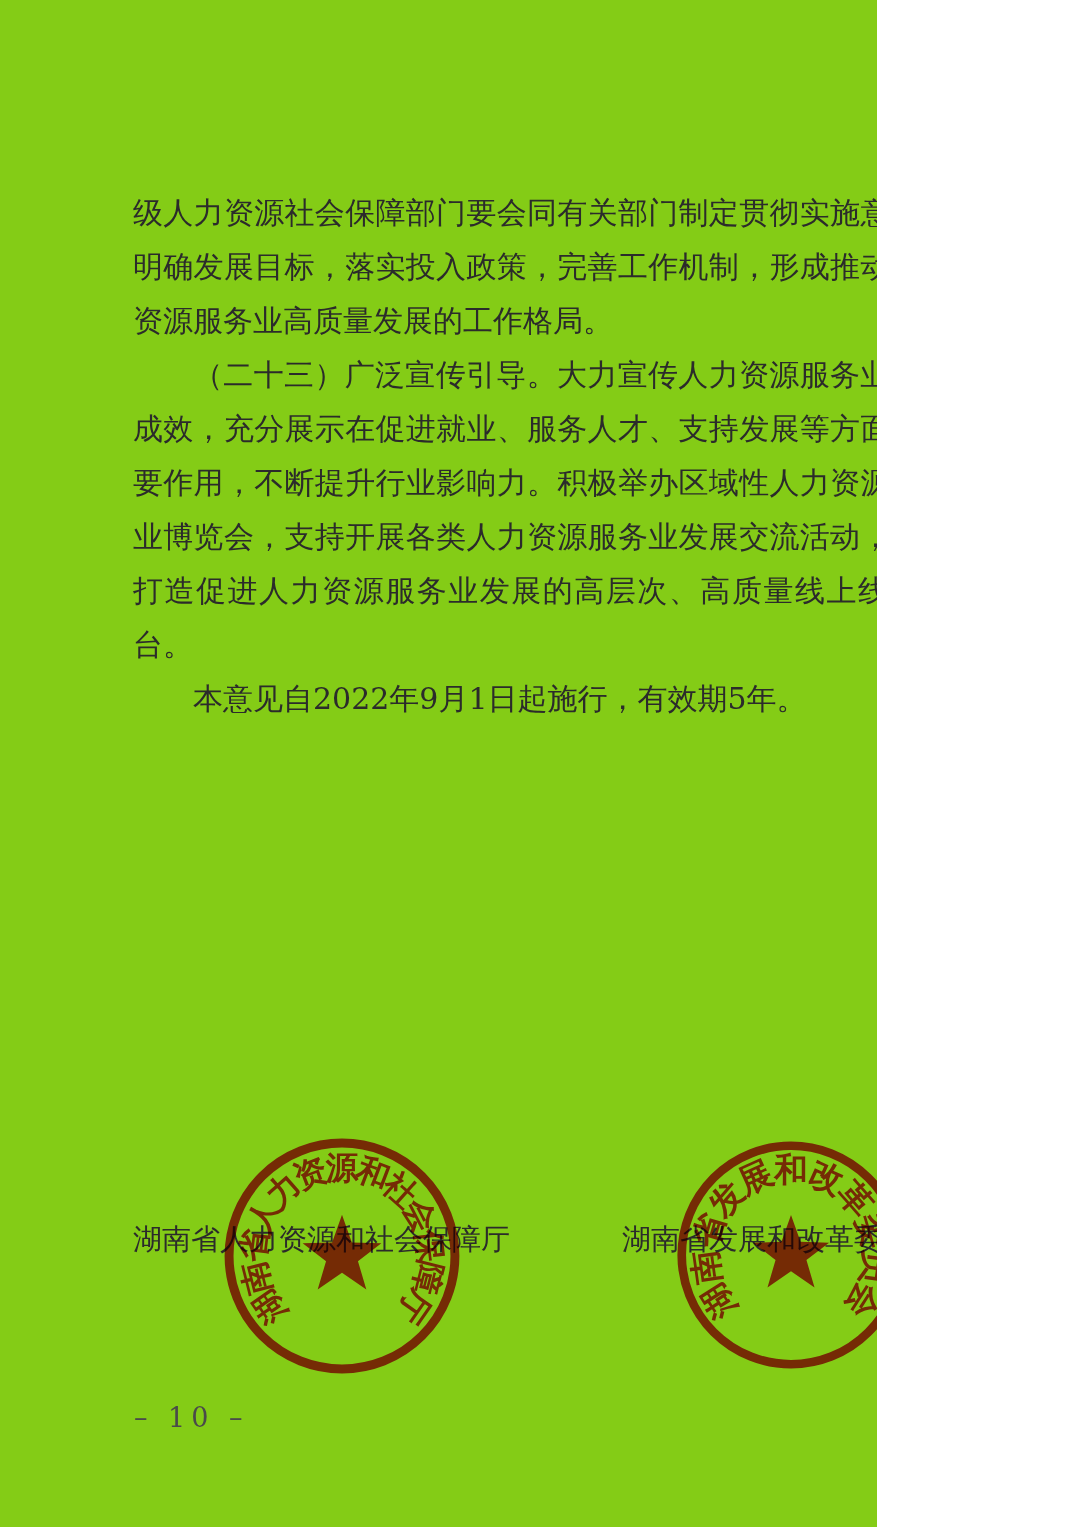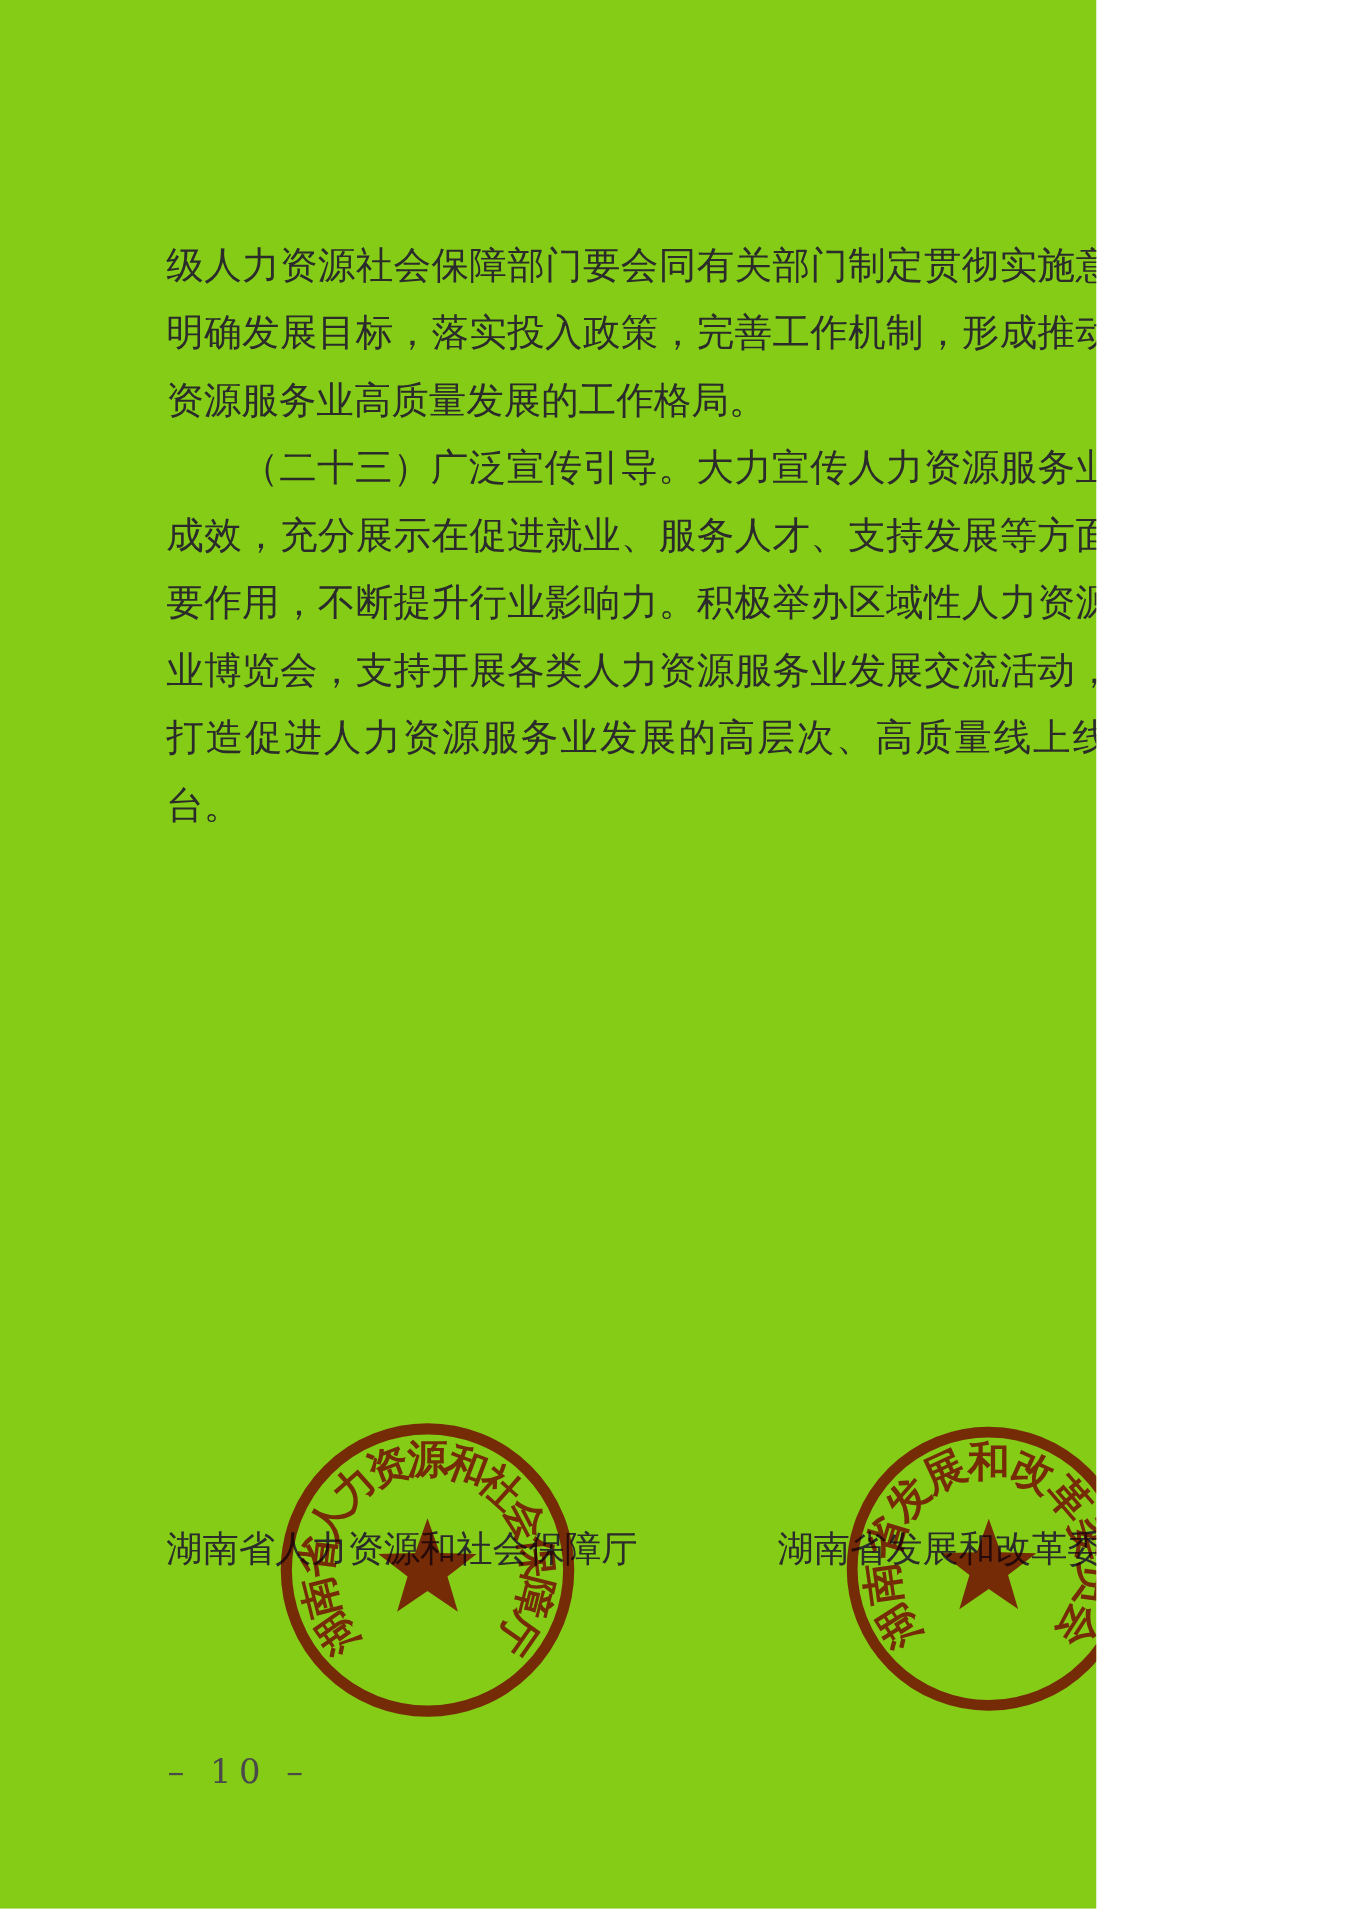--- a/index.html
+++ b/index.html
@@ -64,20 +64,21 @@
   }
 </style>
 </head>
 <body>
 
 <div class="page">
 
   <div class="content">
     <p><span>级人力资源社会保障部门要会同有关部门制定贯彻实施意见，明确发展目标，落实投入政策，完善工作机制，形成推动人力资源服务业高质量发展的工作格局。</span></p>
     <p class="indent"><span class="section-head">（二十三）广泛宣传引导。</span><span>大力宣传人力资源服务业发展成效，充分展示在促进就业、服务人才、支持发展等方面的重要作用，不断提升行业影响力。积极举办区域性人力资源服务业博览会，支持开展各类人力资源服务业发展交流活动，着力打造促进人力资源服务业发展的高层次、高质量线上线下平台。</span></p>
+    <p class="indent"><span>本意见自2022年9月1日起施行，有效期5年。</span></p>
   </div>
 
   <div class="signature left">湖南省人力资源和社会保障厅</div>
   <div class="signature right">湖南省发展和改革委员会</div>
 
   <div class="stamp left">
       <svg viewBox="0 0 220 220">
         <circle cx="110" cy="110" r="101" fill="none" stroke="#e0251f" stroke-width="8"></circle>
         <polygon points="110.00,73.00 118.82,97.86 145.19,98.57 124.27,114.64 131.75,139.93 110.00,125.00 88.25,139.93 95.73,114.64 74.81,98.57 101.18,97.86" fill="#e0251f"></polygon>
         <text x="110" y="31" fill="#e0251f" font-size="29" font-weight="700" font-family="&quot;DejaVu Sans&quot;, sans-serif" text-anchor="middle" dominant-baseline="central" transform="rotate(-125 110 110)">湖</text>

